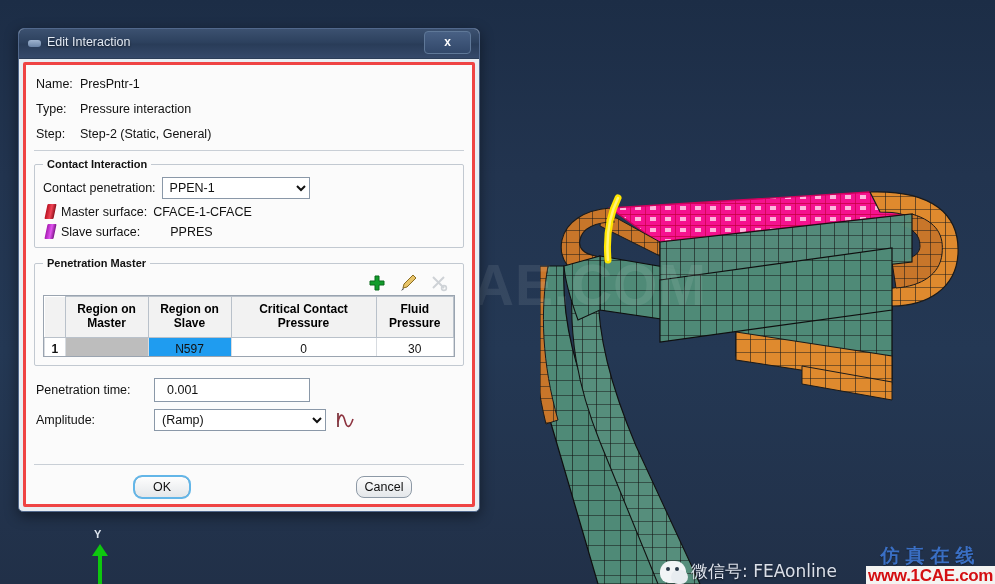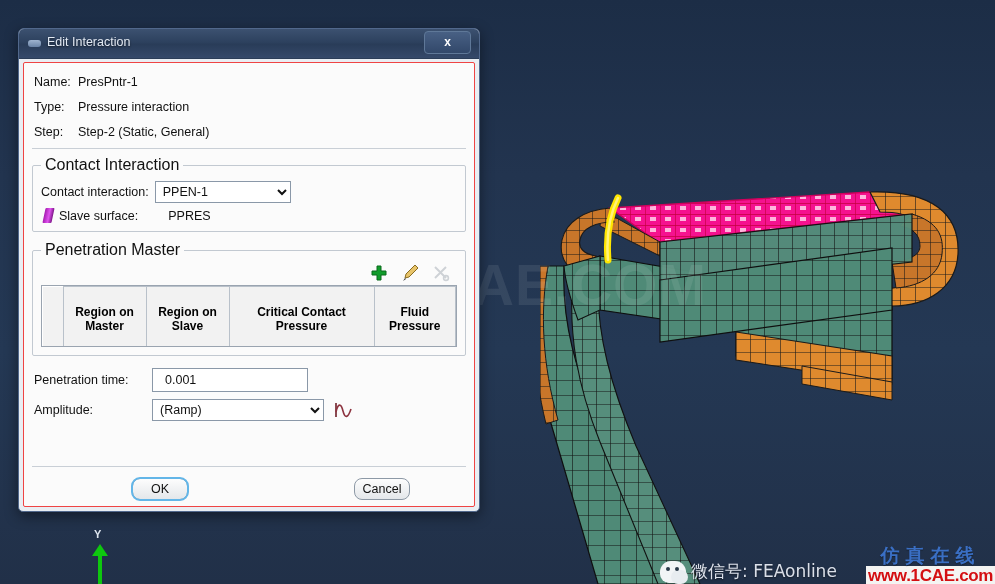--- a/index.html
+++ b/index.html
@@ -112,34 +112,34 @@
     position:absolute;right:8px;top:2px;width:45px;height:21px;
     border:1px solid #5f7898;border-radius:4px;
     background:linear-gradient(180deg,#47charset 0%,#3b5172 100%);
     background:linear-gradient(180deg,#486084 0%,#32486a 100%);
     color:#fff;font-size:12px;font-weight:bold;line-height:20px;text-align:center;
     cursor:pointer;
   }
 
   #dlgbody{
     position:absolute;left:4px;top:33px;right:4px;bottom:4px;
-    background:#fbfbfb;border:1px solid #ef4444;border-radius:2px;
+    background:#fbfbfb;border:3px solid #ef4444;border-radius:2px;
   }
 
   .row-field{display:flex;align-items:center;height:25px;padding-left:10px;font-size:12.5px;color:#111;}
   .row-field .lbl{width:44px;}
   .row-field .val{}
 
   hr.sep{border:0;border-top:1px solid #c9cfd6;margin:4px 8px 0 8px;}
 
   fieldset.grp{
     margin:7px 8px 0 8px;padding:2px 8px 8px 8px;
     border:1px solid #c2c9d1;border-radius:2px;
   }
-  fieldset.grp > legend{font-size:16px;color:#111;padding:0 4px;}
+  fieldset.grp > legend{font-size:11px;color:#111;padding:0 4px;font-weight:bold;}
 
   .line{display:flex;align-items:center;font-size:12.5px;color:#111;margin-top:5px;}
   .line .lab{margin-right:6px;}
 
   select.combo{
     font-family:"Liberation Sans", sans-serif;font-size:12.5px;
     height:22px;border:1px solid #8a98a8;background:#fff;color:#111;
     padding-left:3px;
   }
   input.txt{
@@ -154,21 +154,21 @@
 
   
   #tbl-tools{display:flex;justify-content:flex-end;align-items:center;gap:11px;height:24px;padding-right:6px;}
   .tool{width:20px;height:20px;position:relative;cursor:pointer;}
   .tool.dis{opacity:.35;cursor:default;}
 
   
   table.ptab{border-collapse:collapse;width:100%;background:#fff;font-size:12px;}
   table.ptab th{
     border:1px solid #b9c1ca;background:#f2f2f2;color:#000;font-weight:bold;
-    padding:19px 2px;line-height:1.15;
+    padding:6px 2px;line-height:1.15;
   }
   table.ptab td{border:1px solid #d7dbe0;text-align:center;padding:3px 2px;height:17px;color:#111;}
   td.idx{background:#fff;font-weight:bold;width:14px;text-align:center;border-left:1px solid #b9c1ca;}
   td.gray{background:#bdbdbd;}
   td.sel{background:#1f9cf0;color:#fff;}
   .tblwrap{border:1px solid #9aa4b0;background:#fff;height:60px;overflow:hidden;}
 
   
   #btnbar{position:absolute;left:0;right:0;bottom:6px;height:34px;}
   #btnbar hr{border:0;border-top:1px solid #c9cfd6;margin:0 8px 7px 8px;}
@@ -292,26 +292,31 @@
       <span class="lbl">Step:</span>
       <span class="val">Step-2 (Static, General)</span>
     </div>
 
     <hr class="sep">
 
     <fieldset class="grp">
       <legend>Contact Interaction</legend>
 
       <div class="line">
-        <span class="lab">Contact interaction:</span>
-        <select class="combo" style="width:136px">
+        <span class="lab">Contact penetration:</span>
+        <select class="combo" style="width:148px">
           <option>PPEN-1</option>
         </select>
       </div>
 
+      <div class="line">
+        <span class="surf-ico surf-master"></span>
+        <span class="lab">Master surface:</span>
+        <span>CFACE-1-CFACE</span>
+      </div>
 
       <div class="line">
         <span class="surf-ico surf-slave"></span>
         <span class="lab">Slave surface:</span>
         <span style="margin-left:24px">PPRES</span>
       </div>
     </fieldset>
 
     <fieldset class="grp" style="margin-top:9px">
       <legend>Penetration Master</legend>

